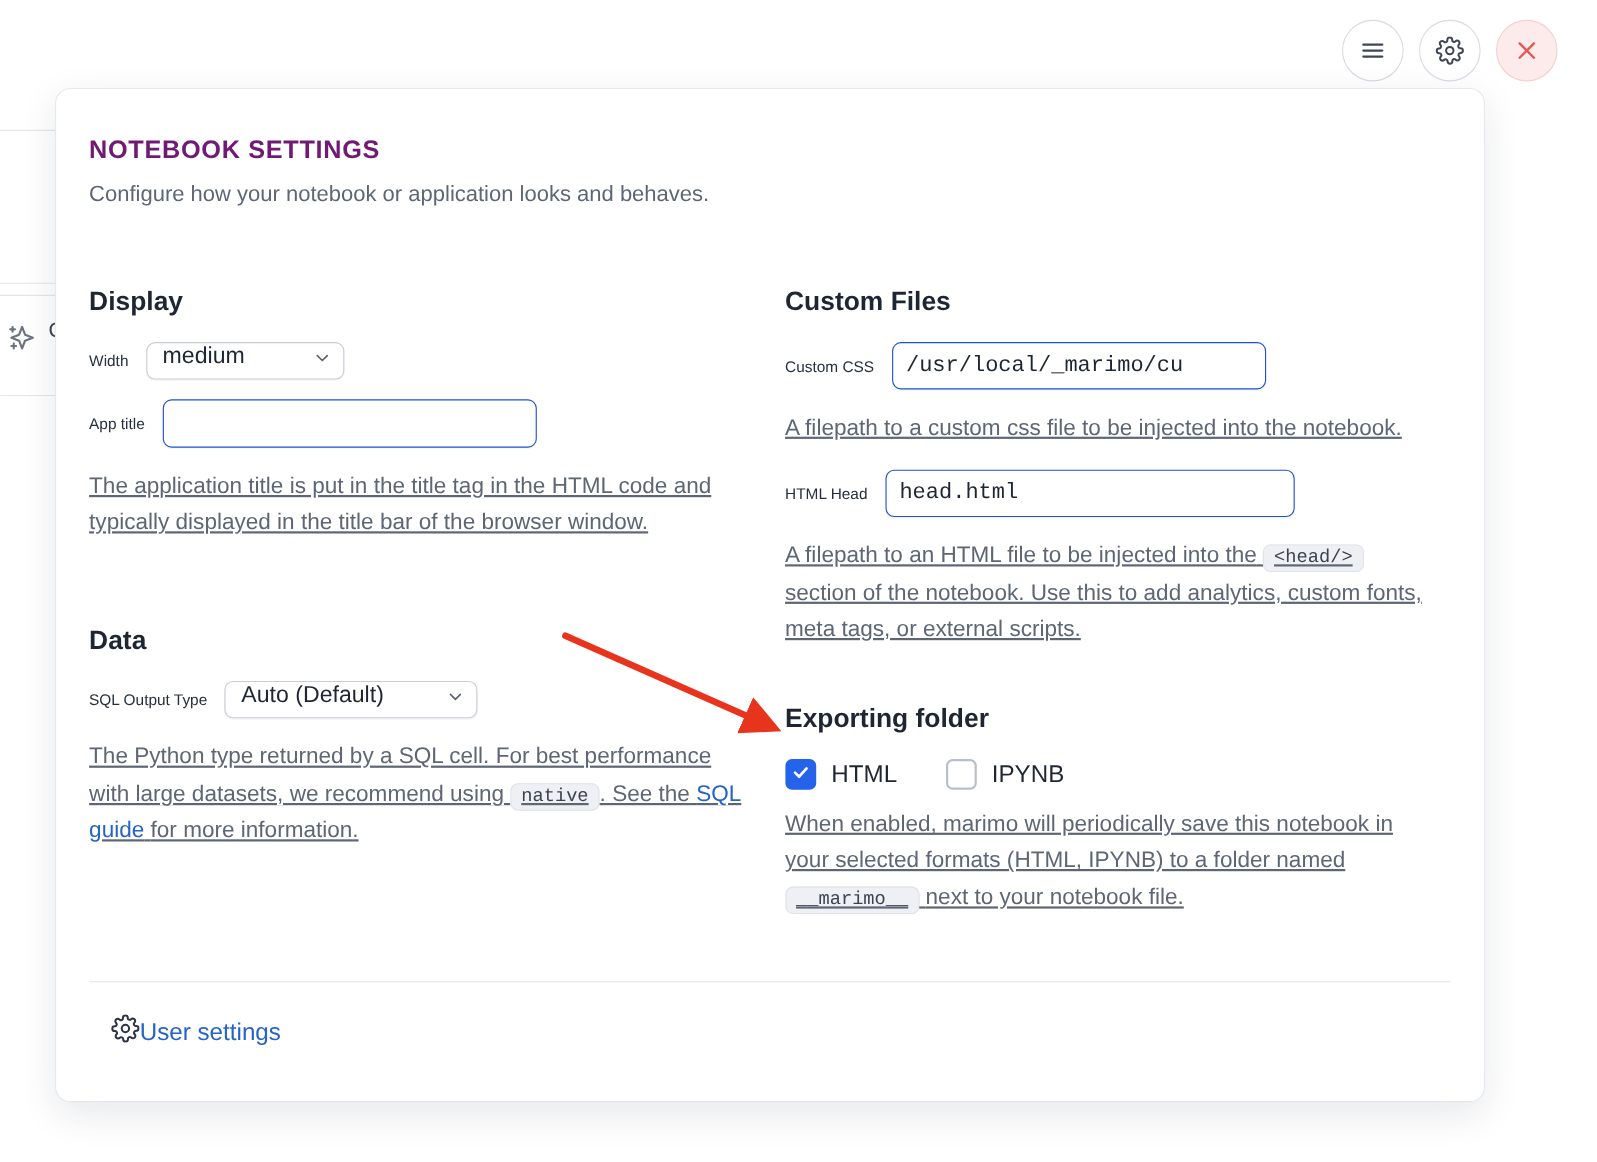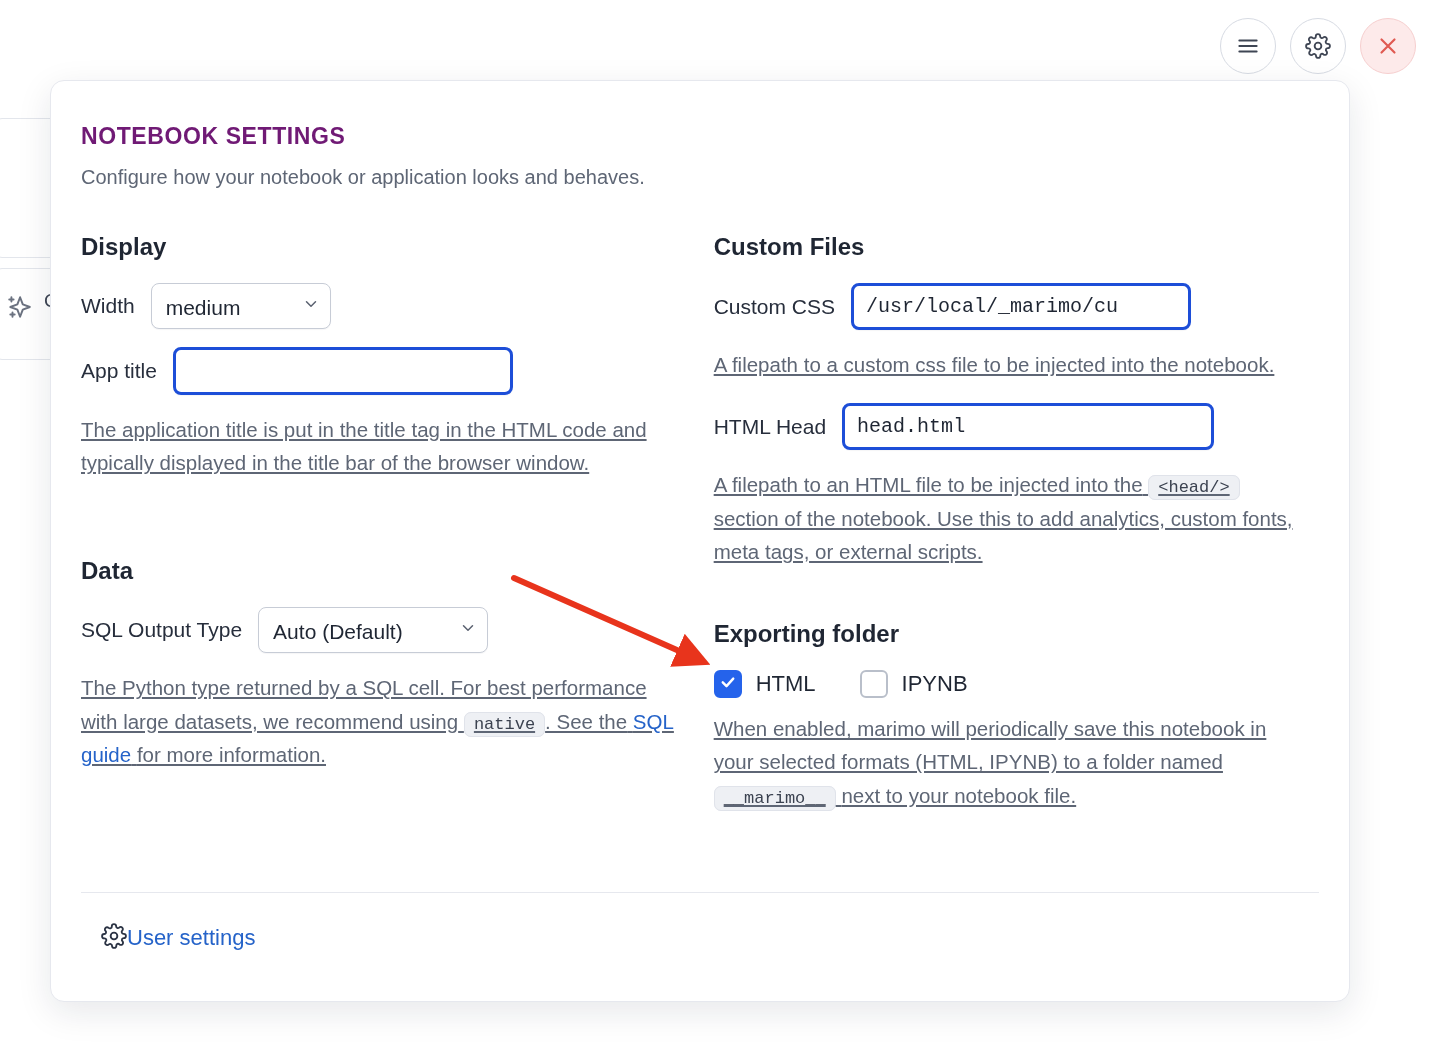--- a/index.html
+++ b/index.html
@@ -106,74 +106,74 @@
     margin: 8px 0 0 0;
   }
   .modal-sub {
     font-size: 20px;
     color: #5e6675;
     margin: 16px 0 0 0;
   }
 
   .columns {
     display: flex;
-    margin-top: 44px;
+    margin-top: 72px;
   }
   .col-left { width: 648px; }
   .col-right { width: 620px; }
 
   .section-title {
     font-size: 24px;
     font-weight: 700;
     color: #1f2633;
     margin: 0 0 22px 0;
   }
   .section-title.second { margin-top: 78px; }
 
   .row {
     display: flex;
     align-items: center;
     gap: 16px;
     margin-bottom: 18px;
   }
   .field-label {
-    font-size: 21px;
+    font-size: 14px;
     color: #272e3c;
     white-space: nowrap;
   }
 
   select.ui-select, .fake-select {
     font-family: "Liberation Sans", sans-serif;
     font-size: 21px;
     color: #1f2633;
     background: #ffffff;
     border: 1px solid #c7ccd6;
     border-radius: 8px;
-    padding: 12px 34px 8px 14px;
+    padding: 0 34px 8px 14px;
     appearance: none;
     -webkit-appearance: none;
     cursor: pointer;
     box-shadow: 0 1px 1px rgba(20,27,45,0.04);
   }
   .select-wrap { position: relative; display: inline-block; }
   .select-wrap .chev {
     position: absolute;
     right: 11px;
     top: 50%;
     transform: translateY(-50%);
     pointer-events: none;
     color: #5a6170;
   }
 
   input.ui-input {
     font-family: "Liberation Sans", sans-serif;
     font-size: 21px;
     color: #1f2633;
     background: #ffffff;
-    border: 3px solid #1d4ed8;
+    border: 1px solid #1d4ed8;
     border-radius: 8px;
     padding: 9px 12px;
     box-sizing: border-box;
     outline: none;
     box-shadow: 0 1px 1px rgba(20,27,45,0.04);
   }
   input.mono {
     font-family: "Liberation Mono", monospace;
     font-size: 20px;
   }

